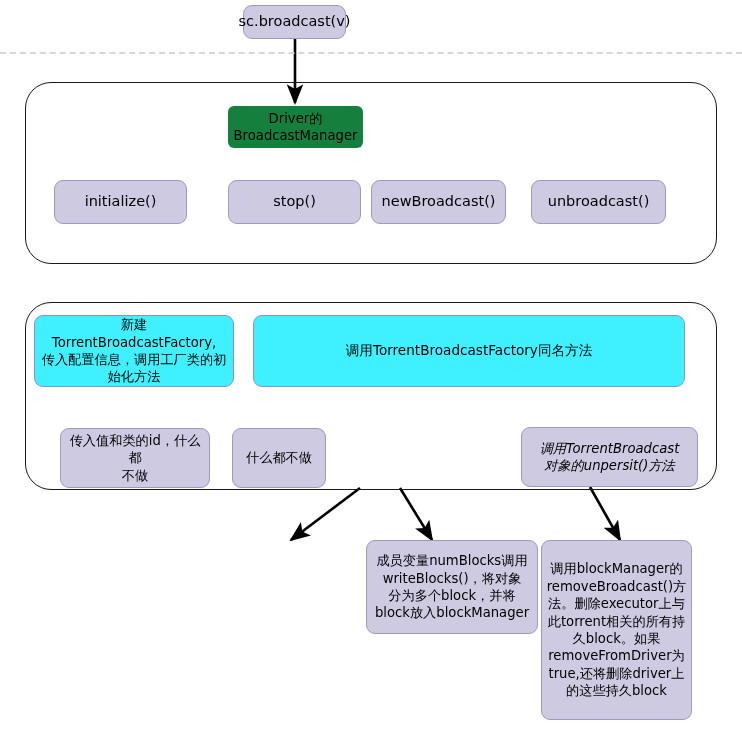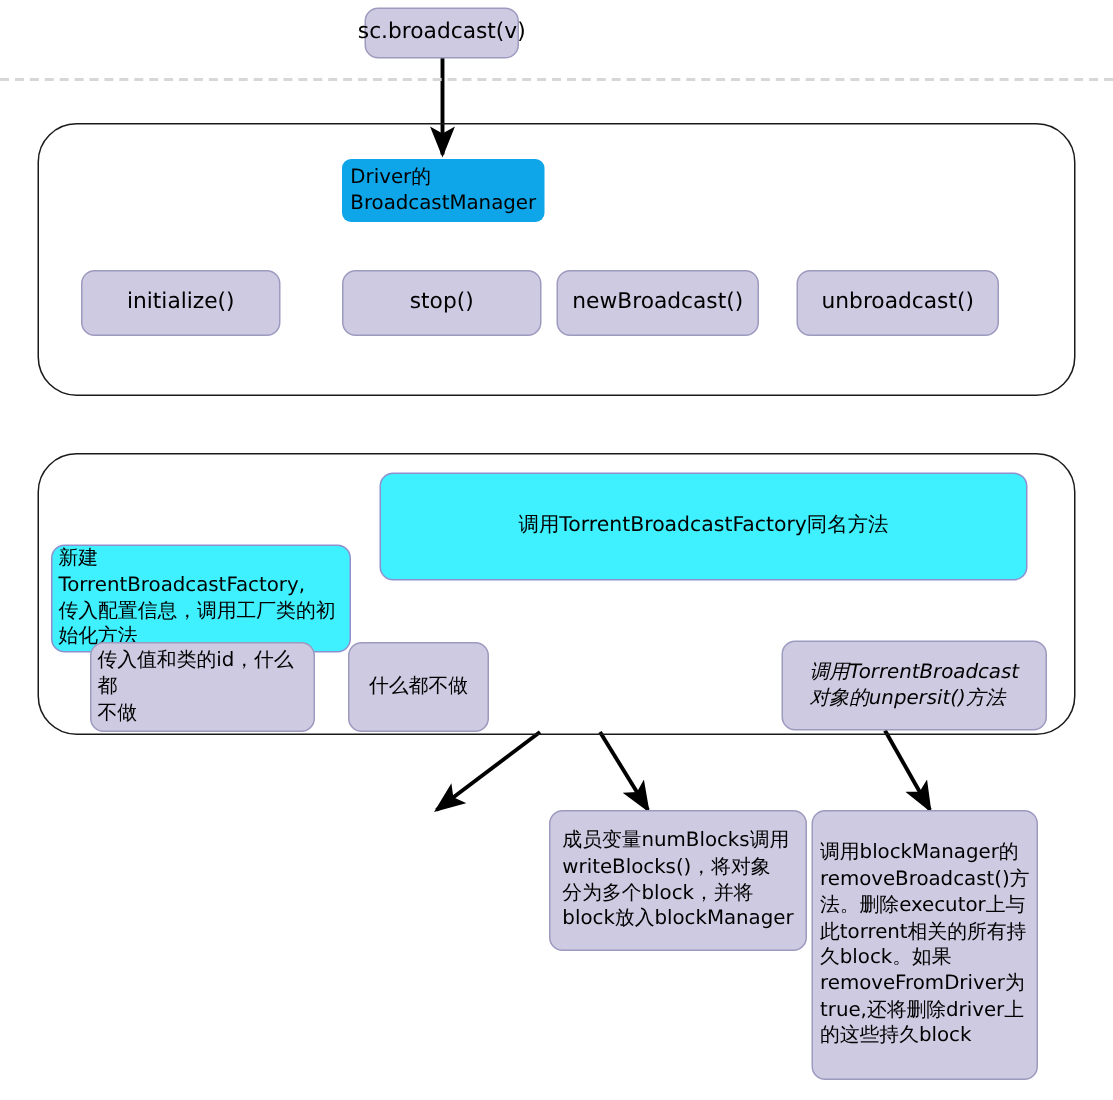--- a/index.html
+++ b/index.html
@@ -25,37 +25,37 @@
     height: 733px;
     pointer-events: none;
   }
   
   .node {
     position: absolute;
     box-sizing: border-box;
     display: flex;
     align-items: center;
     justify-content: center;
-    text-align: left;
+    text-align: center;
     border-radius: 9px;
     line-height: 1.32;
     color: #000000;
     white-space: pre-line;
     padding: 2px 4px;
   }
   .node.lav {
     background: #cdcae1;
     border: 1.4px solid #9d9ac0;
   }
   .node.cyan {
     background: #3ff0ff;
     border: 1.4px solid #8f8fd0;
   }
   .node.blue {
-    background: #0ea5e9;
+    background: #15803d;
     border: none;
     border-radius: 6px;
     color: #000000;
   }
   
   .group {
     position: absolute;
     box-sizing: border-box;
     border: 1.6px solid #1a1a1a;
     border-radius: 26px;
@@ -103,21 +103,21 @@
   <div class="node blue fs13" style="left:228px; top:106px; width:135px; height:42px;">Driver的
 BroadcastManager</div>
 
   <div class="node lav fs15" style="left:54px; top:180px; width:133px; height:44px;">initialize()</div>
   <div class="node lav fs15" style="left:228px; top:180px; width:133px; height:44px;">stop()</div>
   <div class="node lav fs15" style="left:371px; top:180px; width:135px; height:44px;">newBroadcast()</div>
   <div class="node lav fs15" style="left:531px; top:180px; width:135px; height:44px;">unbroadcast()</div>
 
   <div class="group" style="left:25px; top:302px; width:692px; height:188px;"></div>
 
-  <div class="node cyan fs13" style="left:34px; top:315px; width:200px; height:72px;margin-top:48px;">新建TorrentBroadcastFactory,
+  <div class="node cyan fs13" style="left:34px; top:315px; width:200px; height:72px;">新建TorrentBroadcastFactory,
 传入配置信息，调用工厂类的初
 始化方法</div>
   <div class="node cyan fs14" style="left:253px; top:315px; width:432px; height:72px;">调用TorrentBroadcastFactory同名方法</div>
 
   <div class="node lav fs13" style="left:232px; top:428px; width:94px; height:60px;">什么都不做</div>
   <div class="node lav fs13" style="left:60px; top:428px; width:150px; height:60px;">传入值和类的id，什么都
 不做</div>
   <div class="node lav fs13" style="left:521px; top:427px; width:177px; height:60px;font-style:italic;">调用TorrentBroadcast
 对象的unpersit()方法</div>
 

